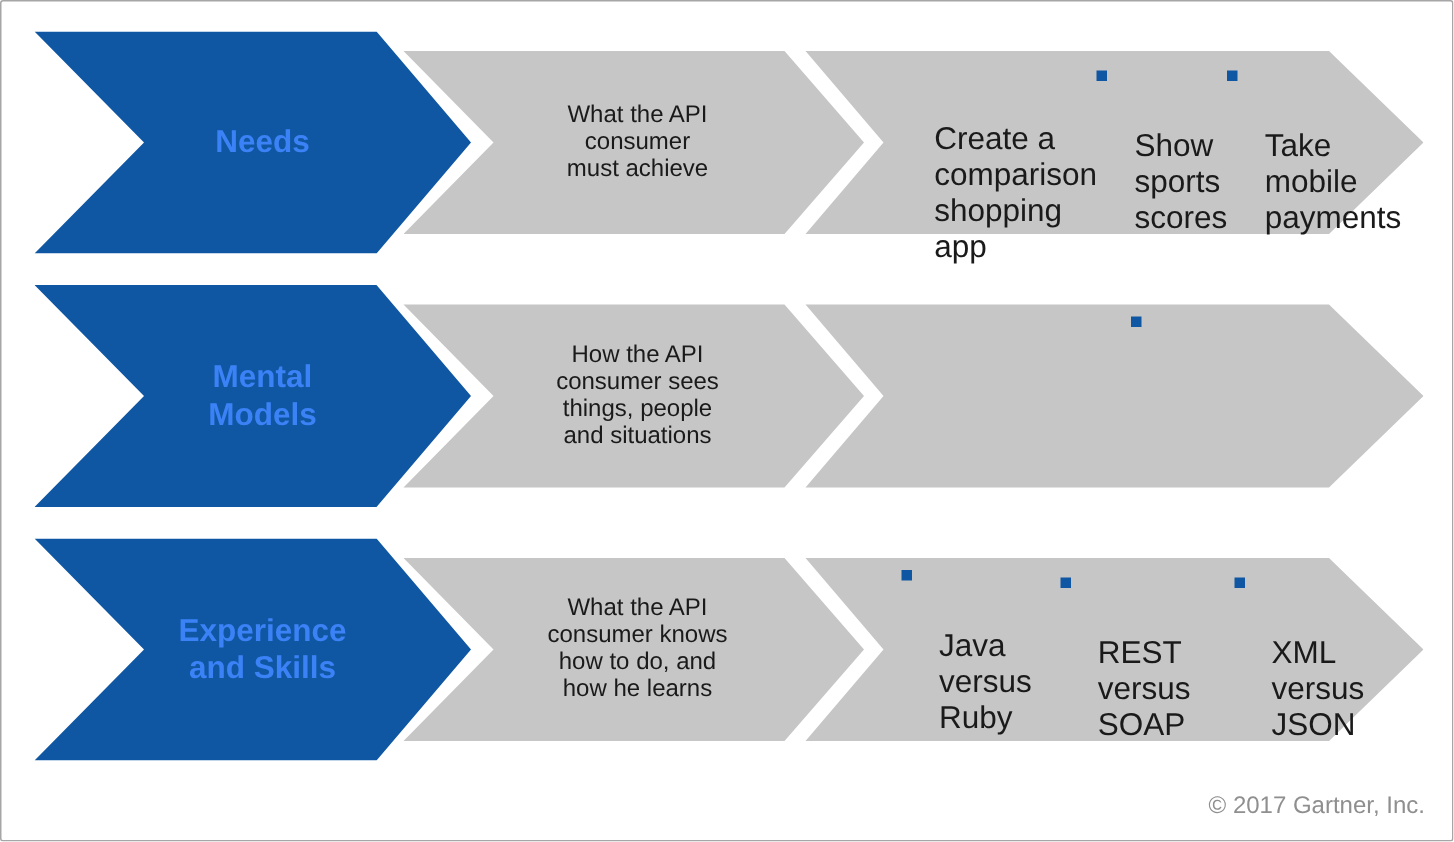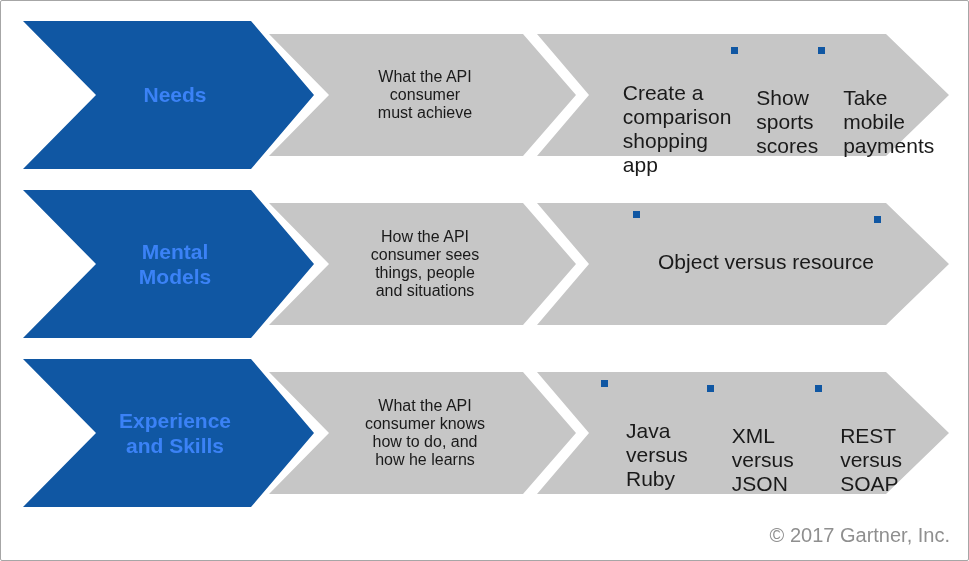--- a/index.html
+++ b/index.html
@@ -90,21 +90,21 @@
     top: 8px;
     width: 7px;
     height: 7px;
     background: #1057a3;
   }
   .footer {
     position: absolute;
     right: 18px;
     bottom: 13px;
     color: #8f8f8f;
-    font-size: 20px;
+    font-size: 16px;
   }
 </style>
 </head>
 <body>
 
 <div class="canvas">
 
   <div class="row row-0">
     <svg width="926" height="148" viewBox="0 0 926 148">
       <polygon class="shape-blue" points="0,0 228,0 291,74 228,148 0,148 73,74"></polygon>
@@ -140,24 +140,20 @@
     </svg>
     <div class="label-box">Mental
 Models</div>
     <div class="mid-box">How the API
 consumer sees
 things, people
 and situations</div>
     <div class="bullets-box">
       <div class="bullet-item">
         <span class="bullet-square"></span>
-        <span>Object versus resource</span>
-      </div>
-      <div class="bullet-item">
-        <span class="bullet-square"></span>
       </div>
     </div>
   </div>
 
   <div class="row row-2">
     <svg width="926" height="148" viewBox="0 0 926 148">
       <polygon class="shape-blue" points="0,0 228,0 291,74 228,148 0,148 73,74"></polygon>
       <polygon class="shape-gray" points="246,13 500,13 553,74 500,135 246,135 306,74"></polygon>
       <polygon class="shape-gray" points="514,13 863,13 926,74 863,135 514,135 566,74"></polygon>
     </svg>
@@ -167,23 +163,23 @@
 consumer knows
 how to do, and
 how he learns</div>
     <div class="bullets-box">
       <div class="bullet-item">
         <span class="bullet-square"></span>
         <span>Java versus Ruby</span>
       </div>
       <div class="bullet-item">
         <span class="bullet-square"></span>
-        <span>XML versus JSON</span>
+        <span>REST versus SOAP</span>
       </div>
       <div class="bullet-item">
         <span class="bullet-square"></span>
-        <span>REST versus SOAP</span>
+        <span>XML versus JSON</span>
       </div>
     </div>
   </div>
 
   <div class="footer">© 2017 Gartner, Inc.</div>
 </div>
 
 </body></html>

